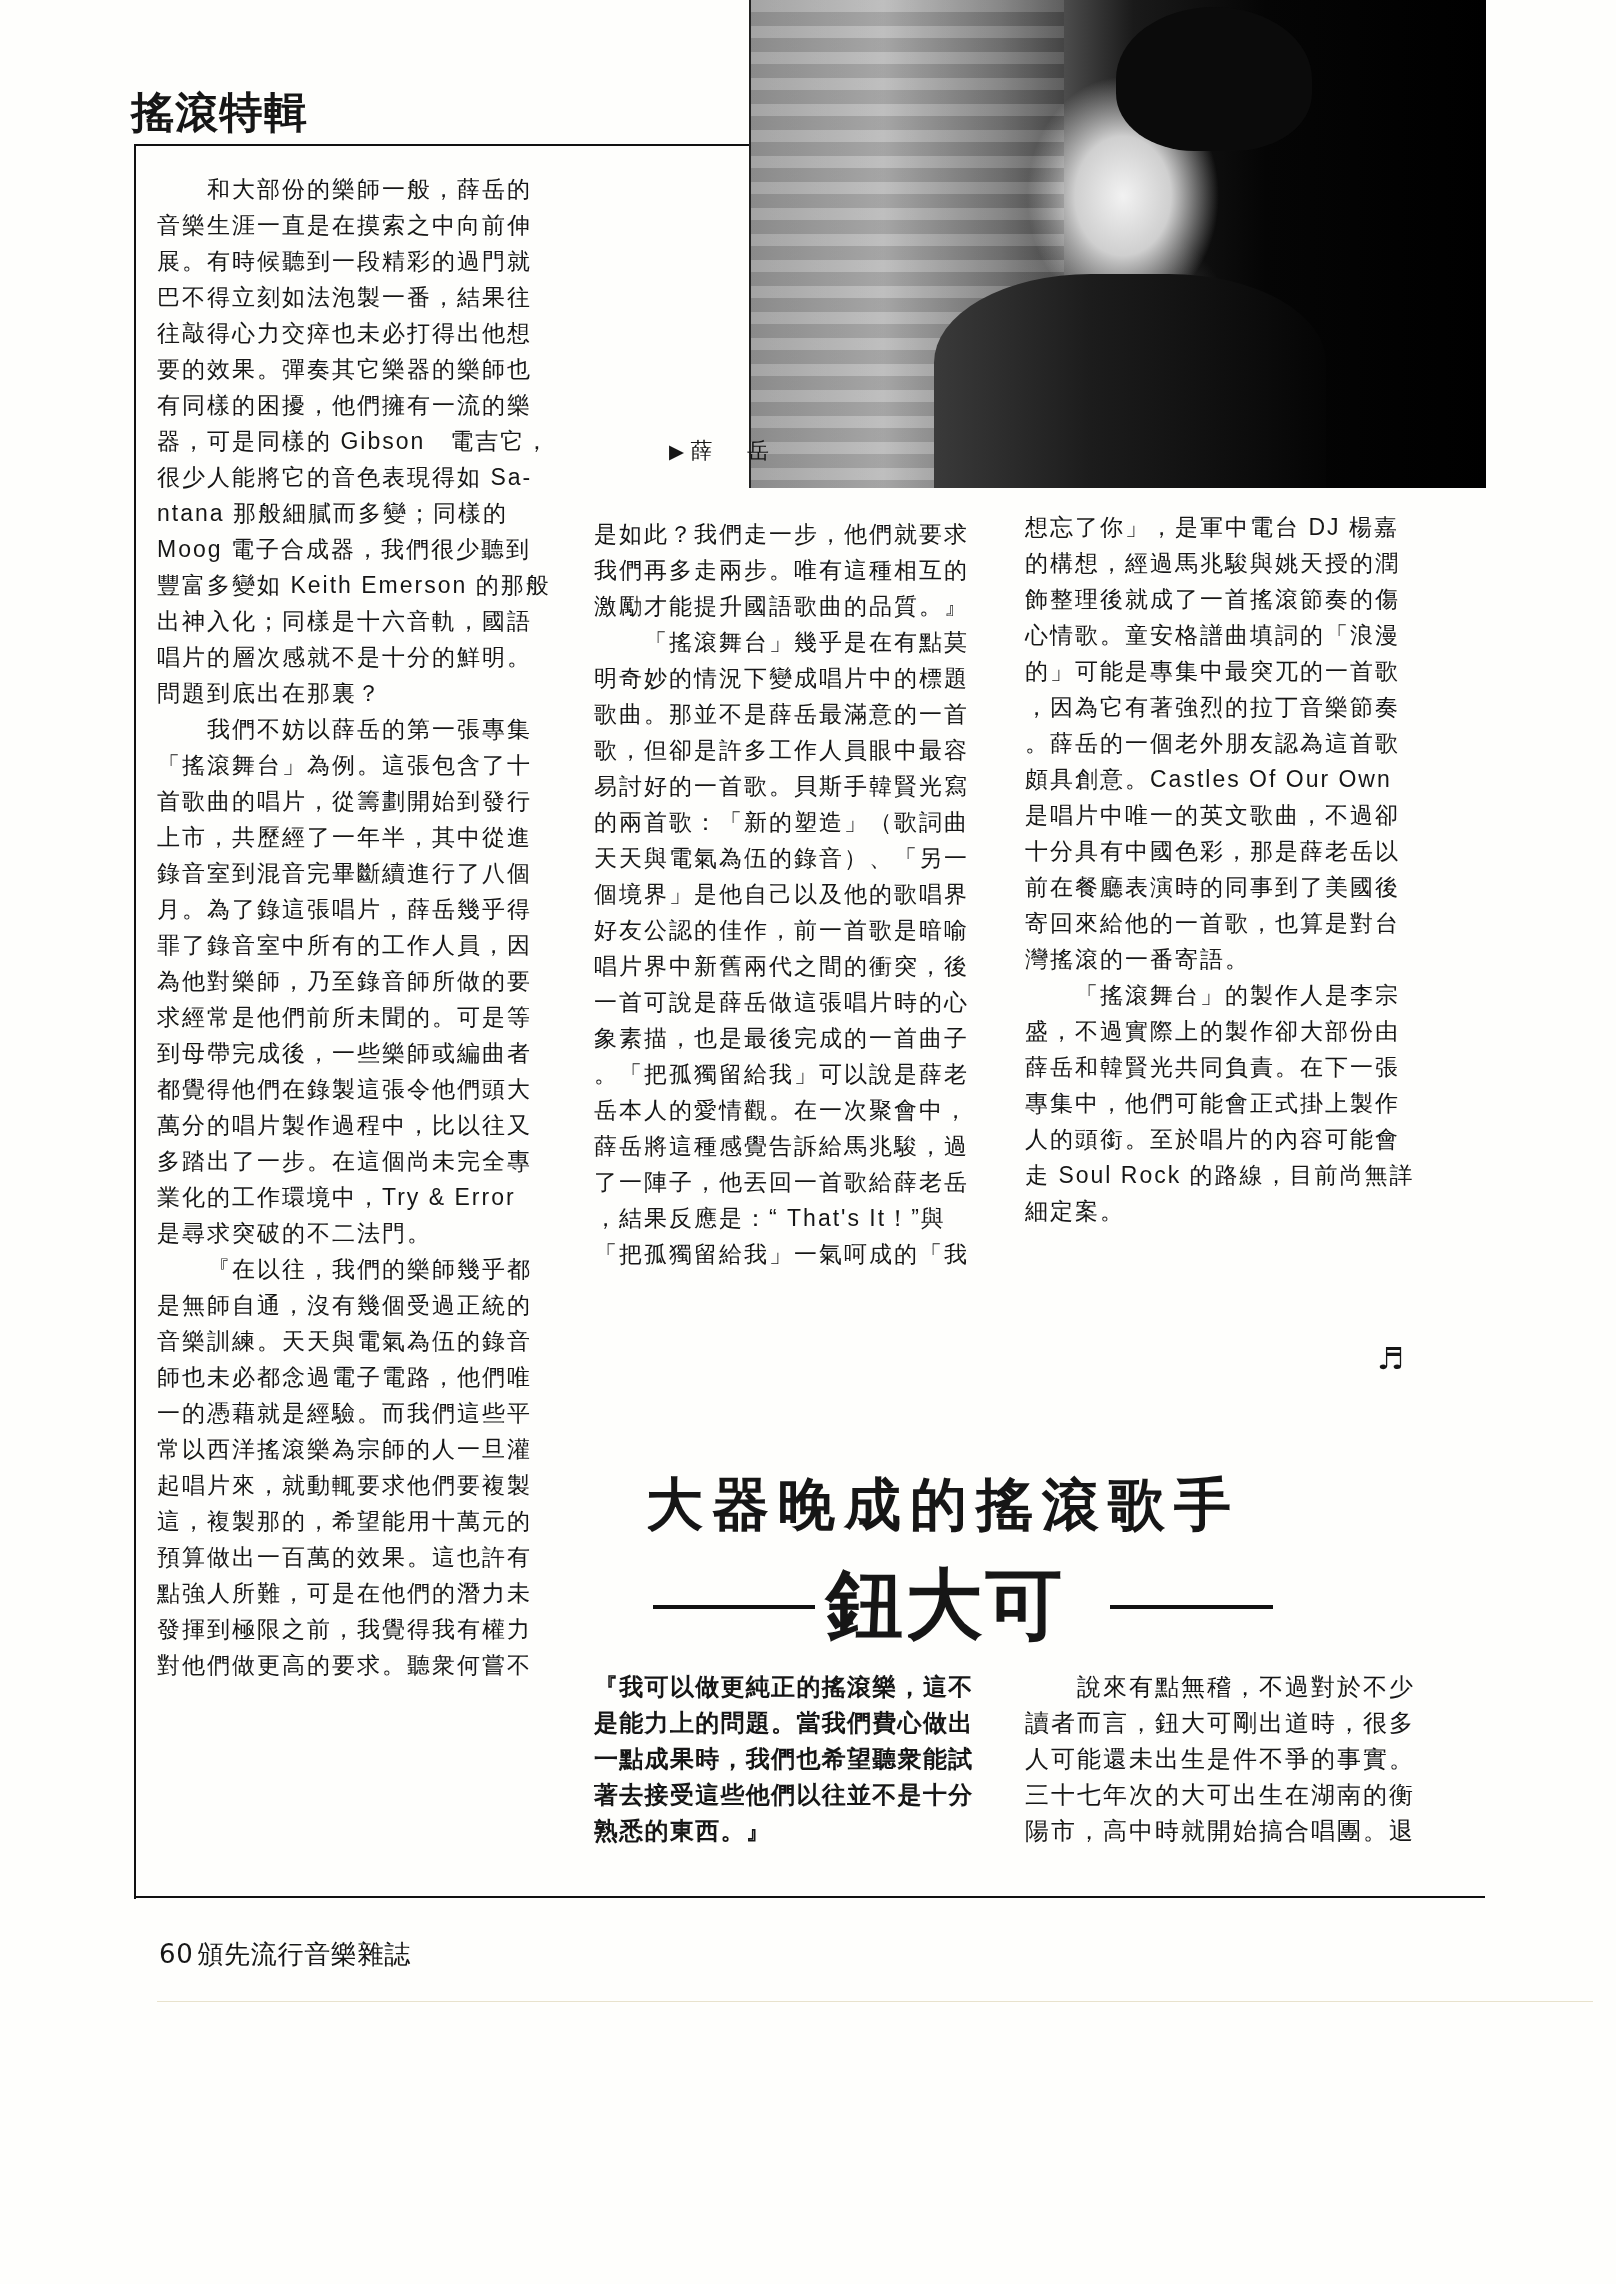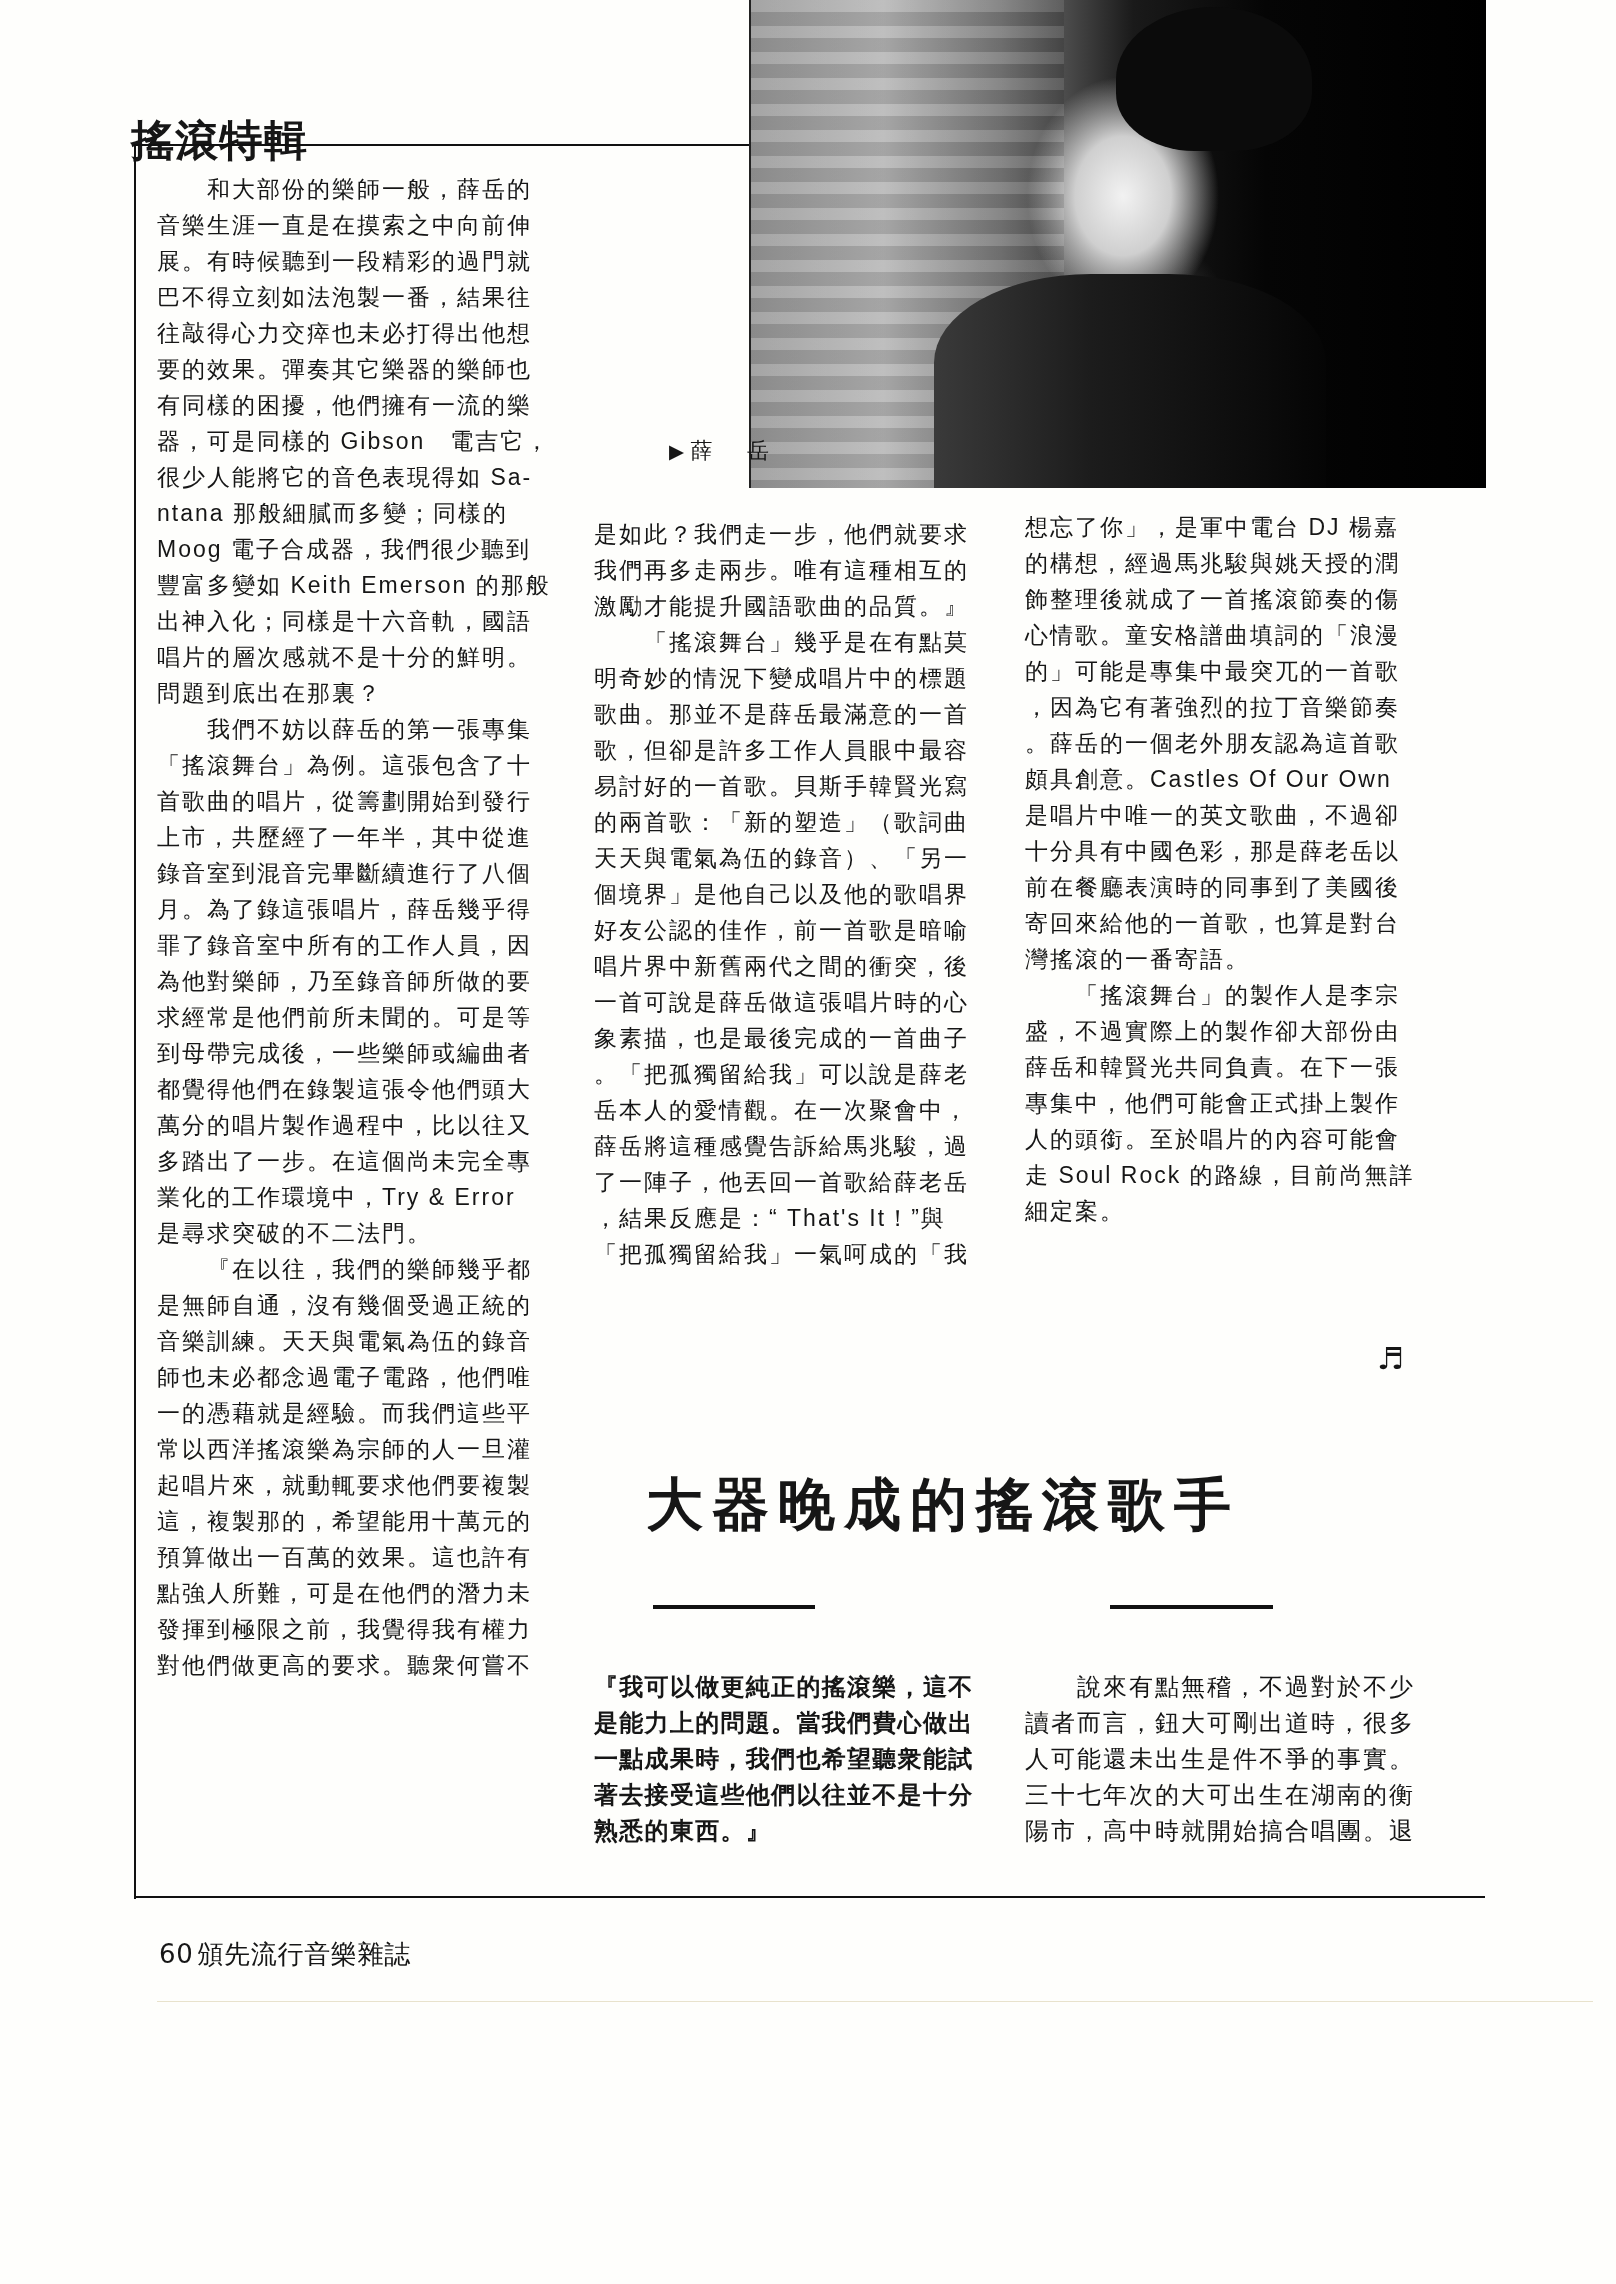--- a/index.html
+++ b/index.html
@@ -7,21 +7,20 @@
     width: 1616px; height: 2284px; position: relative; overflow: hidden;
     background: #fefefc;
     font-family: "DejaVu Sans", "Liberation Sans", sans-serif;
     color: #161616;
   }
   .abs { position: absolute; }
   .section-title {
     left: 131px; top: 84px;
     font-size: 43px; font-weight: bold; letter-spacing: 1.3px;
     font-family: "DejaVu Sans", sans-serif;
-    margin-top: 28px;
   }
   .frame-top { left: 135px; top: 144px; width: 614px; height: 0; border-top: 2.6px solid #111; }
   .frame-left { left: 134px; top: 144px; width: 0; height: 1755px; border-left: 2.6px solid #111; }
   .frame-bottom { left: 134px; top: 1896px; width: 1351px; height: 0; border-top: 2.6px solid #111; }
 
   .photo {
     left: 749px; top: 0px; width: 735px; height: 488px;
     background:
       radial-gradient(ellipse 137px 170px at 372px 196px, #f2f2f2 0%, #cfcfcf 35%, rgba(40,40,40,0) 70%),
       radial-gradient(ellipse 170px 196px at 365px 365px, rgba(120,120,120,.9) 0%, rgba(30,30,30,0) 75%),
@@ -196,20 +195,21 @@
     <p>人的頭銜。至於唱片的內容可能會</p>
     <p>走 Soul Rock 的路線，目前尚無詳</p>
     <p>細定案。</p>
   </div>
 
 <div class="abs note-icon">♬</div>
 
 <div class="abs headline">大器晚成的搖滾歌手</div>
 <div class="abs name-line">
   <div class="dash-l"></div>
+  <div class="name">鈕大可</div>
   <div class="dash-r"></div>
 </div>
 
 <div class="abs quote" id="quote">
     <p>『我可以做更純正的搖滾樂，這不</p>
     <p>是能力上的問題。當我們費心做出</p>
     <p>一點成果時，我們也希望聽衆能試</p>
     <p>著去接受這些他們以往並不是十分</p>
     <p>熟悉的東西。』</p>
   </div>

